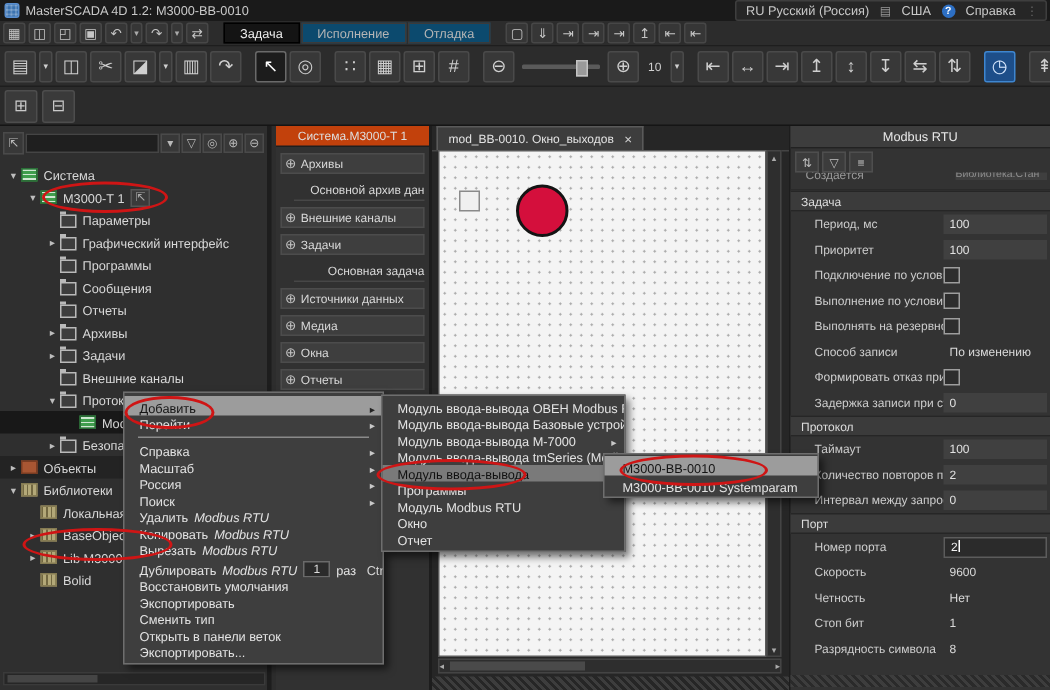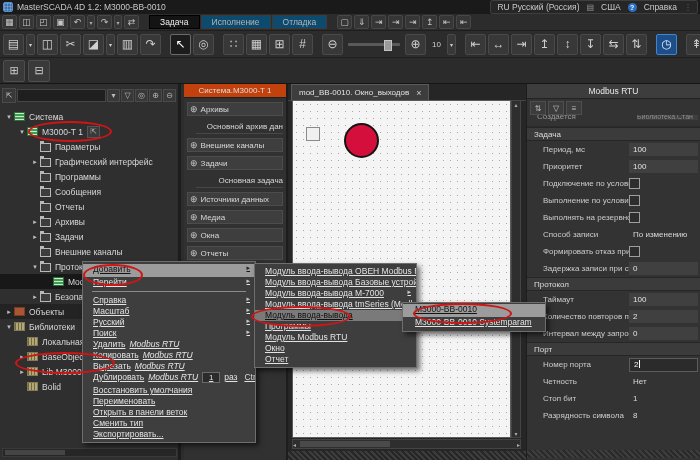--- a/index.html
+++ b/index.html
@@ -122,21 +122,21 @@
   .val-edit::after{content:"";display:inline-block;width:1px;height:8px;background:#fff;margin-left:1px;vertical-align:-1px;}
   .cbx{width:9px;height:9px;background:#2d2d2d;border:1px solid #9e9e9e;box-sizing:content-box;}
   .insp-hatch{position:absolute;left:0;bottom:2px;width:174px;height:8px;
               background:repeating-linear-gradient(45deg,#3d3d3d 0 2px,#2a2a2a 2px 4px);}
   
   .menu{position:absolute;background:#3e3e3e;border:1px solid #6e6e6e;box-shadow:3px 3px 5px rgba(0,0,0,.55);
         z-index:50;padding:2px 0;font-size:8.5px;color:#e3e3e3;}
   #ctx-menu{left:82px;top:261px;width:172px;}
   #submenu{left:254px;top:263px;width:161px;}
   #submenu2{left:402px;top:302px;width:142px;padding:1px 0;}
-  .menu-item{height:11px;display:flex;align-items:flex-start;padding:0 5px 0 10px;white-space:nowrap;overflow:hidden;text-decoration:underline;}
+  .menu-item{height:11px;display:flex;align-items:flex-end;padding:0 5px 0 10px;white-space:nowrap;overflow:hidden;}
   .menu-item.tall{height:13px;}
   .menu-item.hl{background:#9c9c9c;color:#141414;}
   .menu-item.hl2{background:#7a7a7a;color:#101010;}
   .menu-item .em{font-style:italic;margin-left:4px;}
   .marrow{margin-left:auto;font-size:7px;color:#c8c8c8;}
   .menu-item.hl .marrow,.menu-item.hl2 .marrow{color:#222;}
   .menu-sep{height:1px;background:#8a8a8a;margin:3px 9px;}
   .mi-input{width:16px;height:9px;background:#2b2b2b;border:1px solid #6a6a6a;color:#ddd;font-size:8px;
             text-align:center;line-height:9px;margin:0 4px;flex:none;}
   .mi-after{margin-right:7px;}
@@ -513,20 +513,26 @@
           </span>
         </div>
         <div class="insp-section">Порт</div>
         <div class="insp-row">
           <span class="insp-label">Номер порта</span>
           <span class="insp-valarea">
             <span class="val-edit">2</span>
           </span>
         </div>
         <div class="insp-row">
+          <span class="insp-label">Скорость</span>
+          <span class="insp-valarea">
+            <span class="val-plain">9600</span>
+          </span>
+        </div>
+        <div class="insp-row">
           <span class="insp-label">Четность</span>
           <span class="insp-valarea">
             <span class="val-plain">Нет</span>
           </span>
         </div>
         <div class="insp-row">
           <span class="insp-label">Стоп бит</span>
           <span class="insp-valarea">
             <span class="val-plain">1</span>
           </span>
@@ -553,21 +559,21 @@
       <div class="menu-sep"></div>
       <div class="menu-item">
         <span>Справка</span>
         <span class="marrow">▸</span>
       </div>
       <div class="menu-item">
         <span>Масштаб</span>
         <span class="marrow">▸</span>
       </div>
       <div class="menu-item">
-        <span>Русский</span>
+        <span>Россия</span>
         <span class="marrow">▸</span>
       </div>
       <div class="menu-item">
         <span>Поиск</span>
         <span class="marrow">▸</span>
       </div>
       <div class="menu-item">
         <span>Удалить</span>
         <span class="em">Modbus RTU</span>
       </div>
@@ -583,27 +589,27 @@
         <span>Дублировать</span>
         <span class="em">Modbus RTU</span>
         <span class="mi-input">1</span>
         <span class="mi-after">раз</span>
         <span class="mi-short">Ctrl+D</span>
       </div>
       <div class="menu-item">
         <span>Восстановить умолчания</span>
       </div>
       <div class="menu-item">
-        <span>Переименовать</span>
+        <span>Экспортировать</span>
+      </div>
+      <div class="menu-item">
+        <span>Сменить тип</span>
       </div>
       <div class="menu-item">
         <span>Открыть в панели веток</span>
-      </div>
-      <div class="menu-item">
-        <span>Сменить тип</span>
       </div>
       <div class="menu-item">
         <span>Экспортировать...</span>
       </div>
     </div>
 
   <div class="menu" id="submenu">
       <div class="menu-item">
         <span>Модуль ввода-вывода ОВЕН Modbus RTU</span>
       </div>

